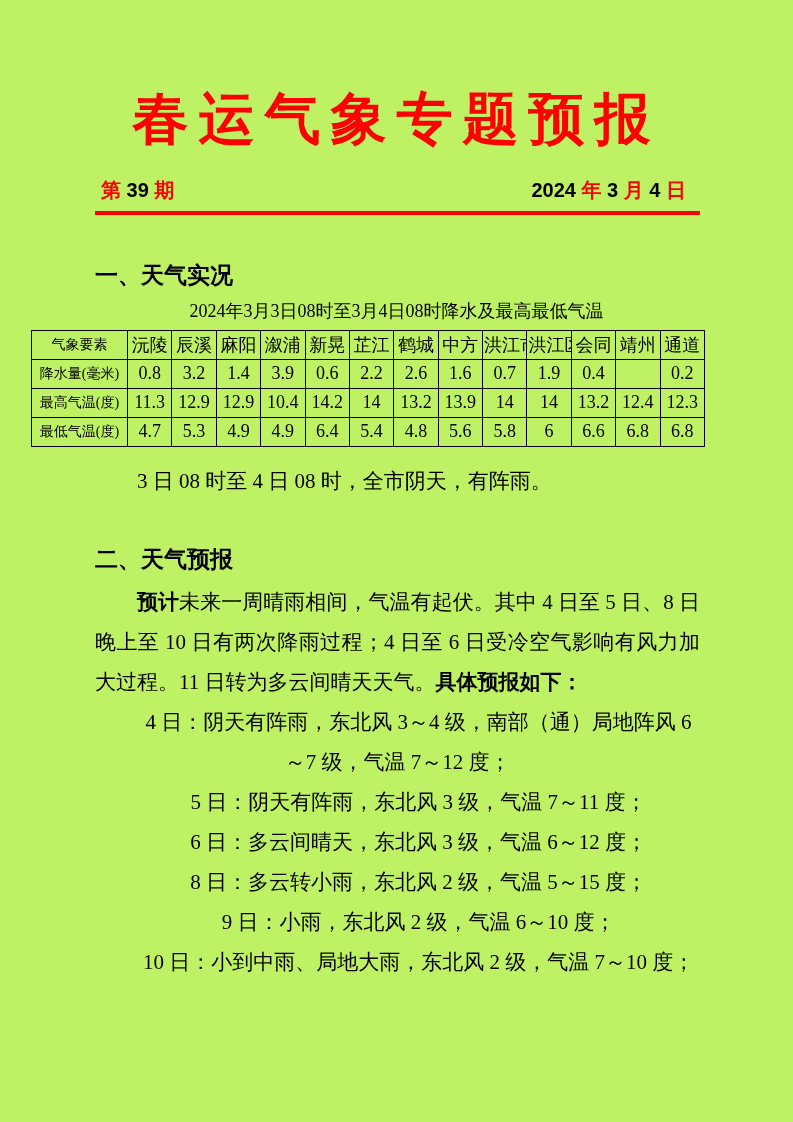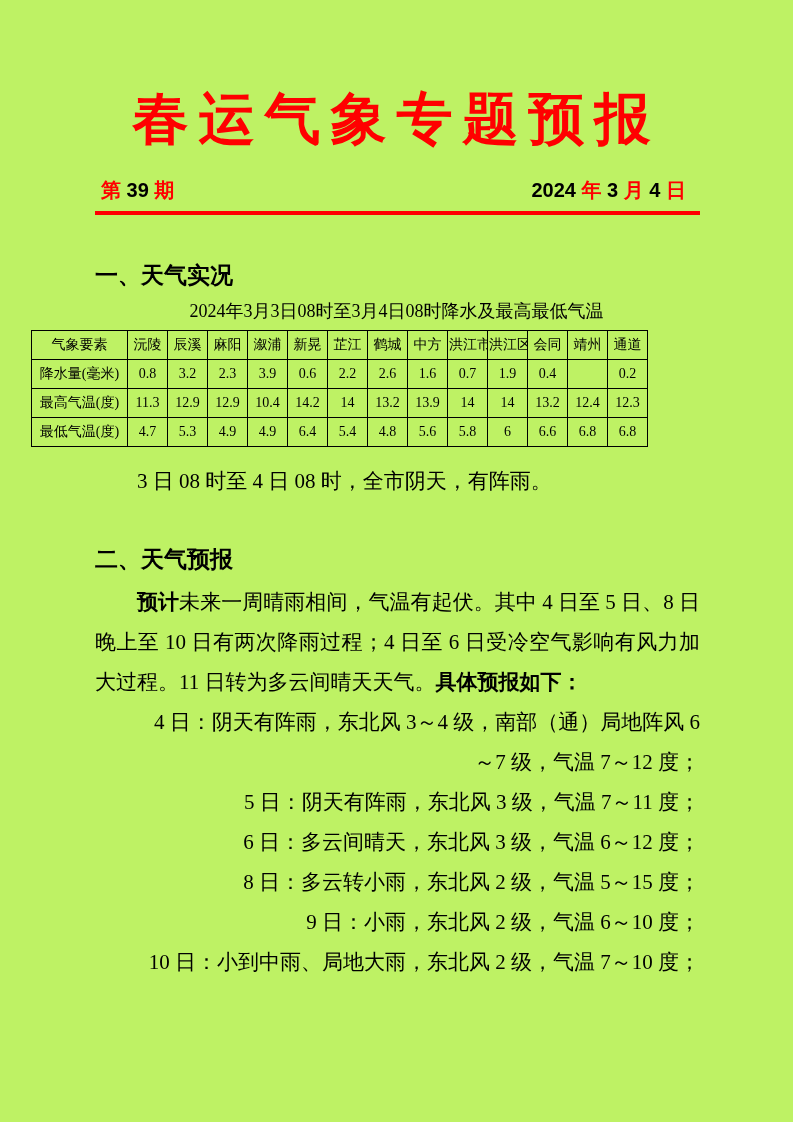--- a/index.html
+++ b/index.html
@@ -50,50 +50,50 @@
   .heading-2 { margin-top: 44px; }
   .table-title {
     margin: 10px 0 0 0;
     text-align: center;
     font-size: 18px;
     font-weight: normal;
     line-height: 1.3;
   }
   table.weather {
     margin: 7px 31px 0 31px;
-    width: 617px;
+    width: 674px;
     border-collapse: collapse;
     table-layout: fixed;
   }
   table.weather th, table.weather td {
     border: 1px solid #000000;
     height: 29px;
     text-align: center;
     vertical-align: middle;
-    font-size: 14px;
+    font-size: 18px;
     font-weight: normal;
     padding: 0 1px;
     overflow: hidden;
     white-space: nowrap;
   }
   table.weather .label-col { width: 96px; font-size: 14px; }
   .body-par {
     margin: 0 93px 0 95px;
     font-size: 21px;
     line-height: 40px;
     text-indent: 2em;
   }
   .summary-par { margin-top: 14px; }
   .intro-par {
     margin-top: 8px;
     text-align: justify;
   }
   .intro-par b, .intro-par .bold { font-weight: bold; }
   .forecast-list { margin-top: 0; }
-  .forecast-item { text-align: right; }
+  .forecast-item { text-align: center; }
 </style>
 </head>
 <body>
 
 <div class="page">
 
   <h1 class="doc-title">春运气象专题预报</h1>
 
   <div class="masthead">
     <span><span class="red">第 </span><span>39</span><span class="red"> 期</span></span>
@@ -121,21 +121,21 @@
           <th>会同</th>
           <th>靖州</th>
           <th>通道</th>
         </tr>
     </thead>
     <tbody>
         <tr>
           <td class="label-col">降水量(毫米)</td>
           <td>0.8</td>
           <td>3.2</td>
-          <td>2.3</td>
+          <td>1.4</td>
           <td>3.9</td>
           <td>0.6</td>
           <td>2.2</td>
           <td>2.6</td>
           <td>1.6</td>
           <td>0.7</td>
           <td>1.9</td>
           <td>0.4</td>
           <td></td>
           <td>0.2</td>

